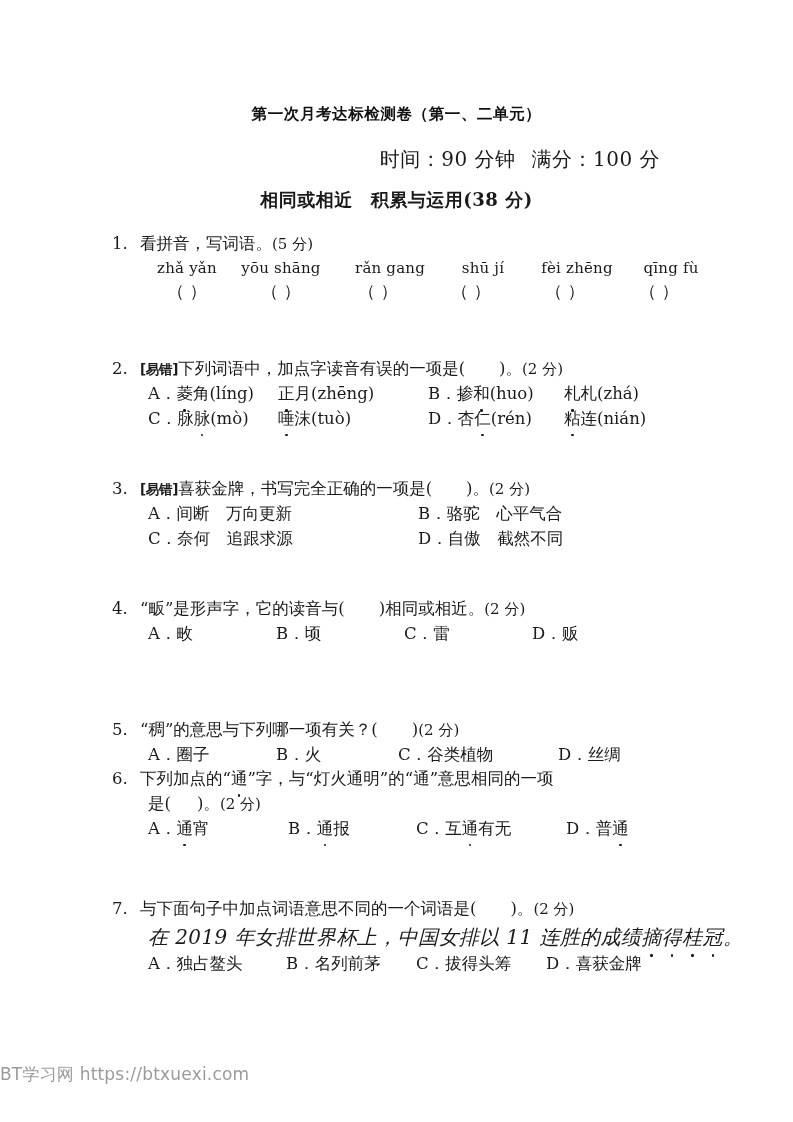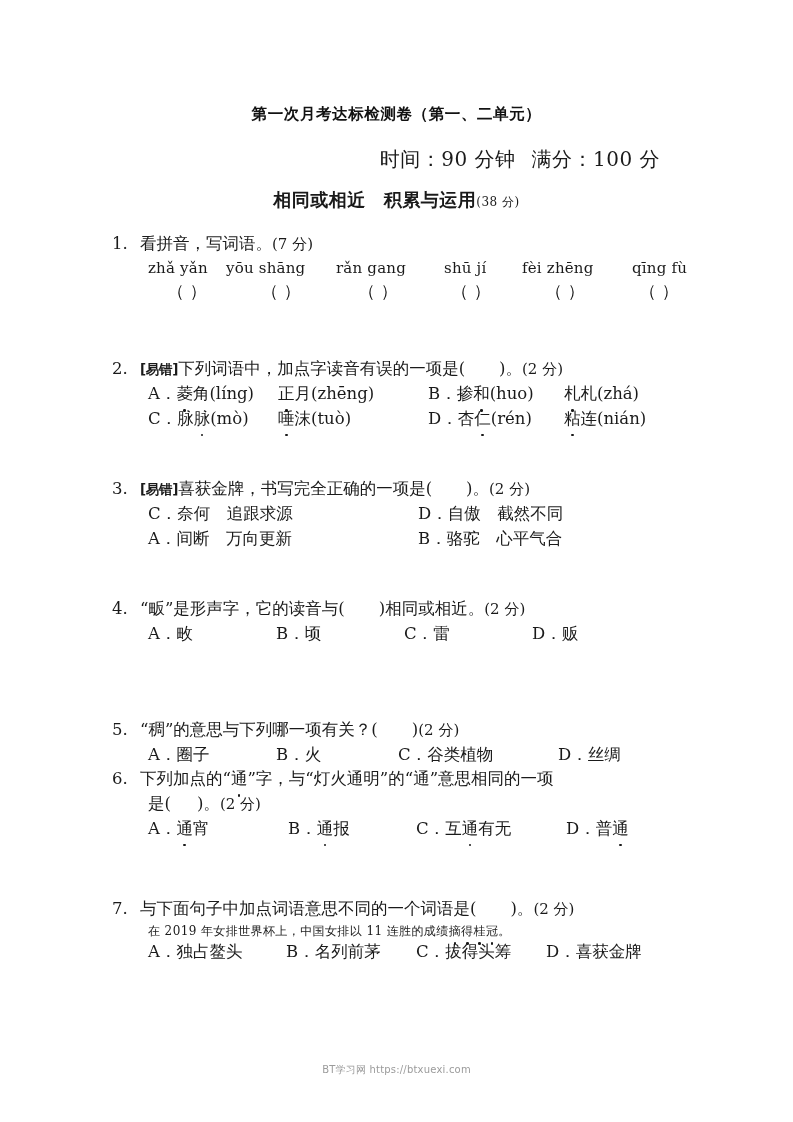--- a/index.html
+++ b/index.html
@@ -47,21 +47,21 @@
   .part-heading {
     position: absolute;
     top: 188px;
     left: 0; right: 0;
     text-align: center;
     font-size: 18px;
     font-weight: 700;
     letter-spacing: 0.5px;
   }
   .part-heading .sp { display:inline-block; width: 18px; }
-  .part-heading .pts { font-weight: 400; font-size: 12px; }
+  .part-heading .pts { font-weight: 700; font-size: 18px; }
 
   
   .q {
     position: absolute;
     left: 112px;
     width: 600px;
     font-size: 16.5px;
     line-height: 1.5;
   }
   .q-line {
@@ -114,46 +114,46 @@
   }
 
   
   .pinyin-row {
     margin-left: 36px;
     white-space: nowrap;
     font-family: "DejaVu Serif", "Liberation Serif", serif;
     font-size: 15px;
     letter-spacing: 0.2px;
   }
-  .py { display: inline-block; text-align: left; }
+  .py { display: inline-block; text-align: center; }
   .paren-row {
     margin-left: 30px;
     white-space: nowrap;
     font-size: 17px;
     letter-spacing: 0px;
   }
   .pr { display: inline-block; text-align: center; }
 
   
   .sentence {
     margin-left: 36px;
     font-family: "DejaVu Serif", "Liberation Serif", serif;
-    font-size: 12px;
+    font-style: italic;
+    font-size: 20px;
     white-space: nowrap;
     letter-spacing: 0.4px;
   }
 
   
   .footer {
     position: absolute;
     top: 1063px;
     left: 0; right: 0;
-    text-align: center;
     color: #9b9b9b;
-    font-size: 10px;
+    font-size: 17px;
     font-family: "DejaVu Sans", "Liberation Sans", sans-serif;
     letter-spacing: 0.2px;
   }
 </style>
 </head>
 <body>
 
 <div class="page">
 
   <div class="doc-title">第一次月考达标检测卷（第一、二单元）</div>
@@ -161,43 +161,43 @@
   <div class="exam-meta">
     <span>时间：</span><span>90 分钟</span><span class="gap"></span><span>满分：</span><span>100 分</span>
   </div>
 
   <div class="part-heading">
     <span>相同或相近</span><span class="sp"></span><span>积累与运用</span><span class="pts">(38 分)</span>
   </div>
 
   <div class="q" id="q1" style="top:232px;">
     <span class="q-line">
-      <span class="q-num">1.</span><span class="q-body">看拼音，写词语。</span><span class="pts">(7 分)</span>
+      <span class="q-num">1.</span><span class="q-body">看拼音，写词语。</span><span class="pts">(5 分)</span>
     </span>
     <div class="pinyin-row" id="q1-pinyin"><span class="py" style="width: 78px;">zhǎ yǎn</span><span class="py" style="width: 110px;">yōu shāng</span><span class="py" style="width: 108px;">rǎn gang</span><span class="py" style="width: 78px;">shū jí</span><span class="py" style="width: 110px;">fèi zhēng</span><span class="py" style="width: 78px;">qīng fù</span></div>
     <div class="paren-row" id="q1-parens"><span class="pr" style="width: 90px;">（        ）</span><span class="pr" style="width: 98px;">（        ）</span><span class="pr" style="width: 96px;">（        ）</span><span class="pr" style="width: 90px;">（        ）</span><span class="pr" style="width: 98px;">（        ）</span><span class="pr" style="width: 90px;">（        ）</span></div>
   </div>
 
   <div class="q" id="q2" style="top:357px;">
     <span class="q-line">
       <span class="q-num">2.</span><span class="tag">[易错]</span><span class="q-body">下列词语中，加点字读音有误的一项是(</span><span class="blank-gap"></span><span>)。</span><span class="pts">(2 分)</span>
     </span>
     <div id="q2-opts">
         <div class="opts"><span class="opt" style="width: 130px;"><span class="opt-lbl">A．</span><span><span class="dot">菱</span>角(líng)</span></span><span class="opt" style="width: 150px;"><span><span class="dot">正</span>月(zhēng)</span></span><span class="opt" style="width: 136px;"><span class="opt-lbl">B．</span><span>掺<span class="dot">和</span>(huo)</span></span><span class="opt" style="width: 130px;"><span><span class="dot">札</span>札(zhá)</span></span></div>
         <div class="opts"><span class="opt" style="width: 130px;"><span class="opt-lbl">C．</span><span>脉<span class="dot">脉</span>(mò)</span></span><span class="opt" style="width: 150px;"><span><span class="dot">唾</span>沫(tuò)</span></span><span class="opt" style="width: 136px;"><span class="opt-lbl">D．</span><span>杏<span class="dot">仁</span>(rén)</span></span><span class="opt" style="width: 130px;"><span><span class="dot">粘</span>连(nián)</span></span></div>
       </div>
   </div>
 
   <div class="q" id="q3" style="top:477px;">
     <span class="q-line">
       <span class="q-num">3.</span><span class="tag">[易错]</span><span class="q-body">喜获金牌，书写完全正确的一项是(</span><span class="blank-gap"></span><span>)。</span><span class="pts">(2 分)</span>
     </span>
     <div id="q3-opts">
+        <div class="opts"><span class="opt" style="width: 270px;"><span class="opt-lbl">A．</span><span>间断　万向更新</span></span><span class="opt" style="width: 240px;"><span class="opt-lbl">B．</span><span>骆驼　心平气合</span></span></div>
         <div class="opts"><span class="opt" style="width: 270px;"><span class="opt-lbl">C．</span><span>奈何　追跟求源</span></span><span class="opt" style="width: 240px;"><span class="opt-lbl">D．</span><span>自傲　截然不同</span></span></div>
-        <div class="opts"><span class="opt" style="width: 270px;"><span class="opt-lbl">A．</span><span>间断　万向更新</span></span><span class="opt" style="width: 240px;"><span class="opt-lbl">B．</span><span>骆驼　心平气合</span></span></div>
       </div>
   </div>
 
   <div class="q" id="q4" style="top:597px;">
     <span class="q-line">
       <span class="q-num">4.</span><span class="q-body">“畈”是形声字，它的读音与(</span><span class="blank-gap"></span><span>)相同或相近。</span><span class="pts">(2 分)</span>
     </span>
     <div id="q4-opts">
         <div class="opts"><span class="opt" style="width: 128px;"><span class="opt-lbl">A．</span><span>畋</span></span><span class="opt" style="width: 128px;"><span class="opt-lbl">B．</span><span>顷</span></span><span class="opt" style="width: 128px;"><span class="opt-lbl">C．</span><span>雷</span></span><span class="opt" style="width: 128px;"><span class="opt-lbl">D．</span><span>贩</span></span></div>
       </div>

